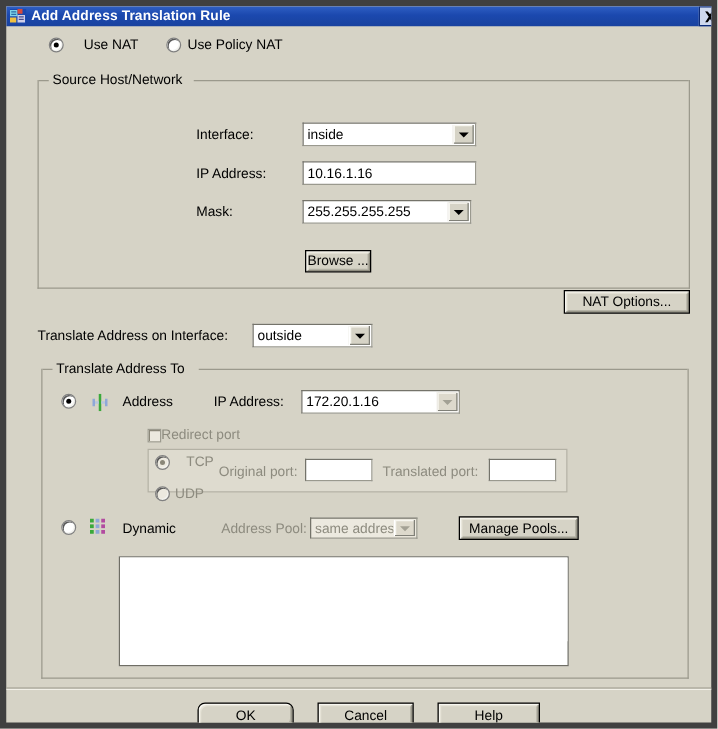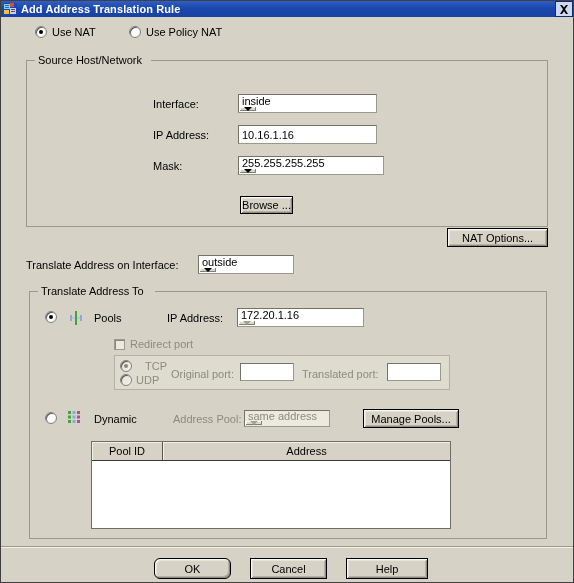--- a/index.html
+++ b/index.html
@@ -10,21 +10,21 @@
   body {
     font-family: "Liberation Sans", sans-serif;
     font-size: 11px;
     color: #000000;
   }
   #app {
     position: relative;
     width: 574px;
     height: 583px;
     background: #d6d3c6;
-    border: 1px solid #404040;
+    border: 5px solid #404040;
     box-sizing: border-box;
     overflow: hidden;
   }
 
   
   .titlebar {
     position: absolute;
     left: 0; top: 0;
     width: 574px;
     height: 16px;
@@ -114,21 +114,20 @@
   .combo {
     background: #ffffff;
     border: 1px solid #9a998e;
     border-top-color: #74736a;
     border-left-color: #74736a;
     box-sizing: border-box;
     height: 19px;
     display: flex;
     align-items: stretch;
     overflow: hidden;
-    flex-direction: column;
   }
   .combo .val {
     flex: 1 1 auto;
     display: flex;
     align-items: center;
     padding-left: 3px;
     font-size: 11px;
     white-space: nowrap;
     overflow: hidden;
   }
@@ -256,21 +255,21 @@
     <span class="title-spacer"></span>
     <span class="close-btn">
       <svg width="10" height="9" viewBox="0 0 10 9">
         <path d="M1 0 L3 0 L5 2.4 L7 0 L9 0 L6 4.3 L9 9 L7 9 L5 6.2 L3 9 L1 9 L4 4.3 Z" fill="#000000"></path>
       </svg>
     </span>
   </div>
 
   <div class="row" style="left:34px; top:25px;">
     <span class="radio checked"></span>
-    <span class="lbl" style="margin-left:5px;">Use NAT</span>
+    <span class="lbl" style="margin-left:16px;">Use NAT</span>
   </div>
   <div class="row" style="left:128px; top:25px;">
     <span class="radio"></span>
     <span class="lbl" style="margin-left:5px;">Use Policy NAT</span>
   </div>
 
   <div class="group" style="left:25px; top:59px; width:522px; height:167px;">
     <span class="gtop-l" style="left:0; width:8px;"></span>
     <span class="gtop-r" style="left:124px; right:0;"></span>
     <span class="gtitle" style="left:11px;">Source Host/Network</span>
@@ -281,21 +280,21 @@
     <span class="val">inside</span>
     <span class="arrowbox">
         <span class="arrow-dn"></span>
       </span>
   </div>
 
   <div class="lbl" style="position:absolute; left:152px; top:128px;">IP Address:</div>
   <div class="textfield" style="position:absolute; left:237px; top:124px; width:139px;">10.16.1.16</div>
 
   <div class="lbl" style="position:absolute; left:152px; top:159px;">Mask:</div>
-  <div class="combo" style="position:absolute; left:237px; top:155px; width:146px;">
+  <div class="combo" style="position:absolute; left:237px; top:155px; width:135px;">
     <span class="val">255.255.255.255</span>
     <span class="arrowbox">
         <span class="arrow-dn"></span>
       </span>
   </div>
 
   <div class="btn" style="position:absolute; left:239px; top:195px; width:53px; height:18px;">Browse ...</div>
 
   <div class="btn" style="position:absolute; left:446px; top:227px; width:101px; height:19px;">NAT Options...</div>
 
@@ -318,42 +317,42 @@
   </div>
   <span class="icon-static" style="position:absolute; left:67px; top:310px;">
     <svg width="16" height="14" viewBox="0 0 16 14">
       <rect x="7" y="0" width="2" height="14" fill="#3aa93a"></rect>
       <rect x="2" y="4" width="2" height="6" fill="#8fa8d8"></rect>
       <rect x="12" y="4" width="2" height="6" fill="#8fa8d8"></rect>
       <rect x="4" y="6" width="3" height="2" fill="#b9c6dd"></rect>
       <rect x="9" y="6" width="3" height="2" fill="#b9c6dd"></rect>
     </svg>
   </span>
-  <div class="lbl" style="position:absolute; left:93px; top:311px;">Pools</div>
+  <div class="lbl" style="position:absolute; left:93px; top:311px;">Address</div>
   <div class="lbl" style="position:absolute; left:166px; top:311px;">IP Address:</div>
   <div class="combo" style="position:absolute; left:236px; top:307px; width:127px;">
     <span class="val">172.20.1.16</span>
     <span class="arrowbox" style="background:#ddd9cc;">
       <span class="arrow-dn" style="border-top-color:#a3a195;"></span>
     </span>
   </div>
 
   <div class="row" style="left:113px; top:337px;">
     <span class="checkbox"></span>
-    <span class="lbl disabled" style="margin-left:5px;text-align:right;">Redirect port</span>
+    <span class="lbl disabled" style="margin-left:0;text-align:right;">Redirect port</span>
   </div>
 
   <div style="position:absolute; left:113px; top:354px; width:336px; height:35px;
               background:#dedbcf; border:1px solid #b3b1a4; box-sizing:border-box;"></div>
 
   <div class="row" style="left:119px; top:359px;">
     <span class="radio disabled checked"></span>
     <span class="lbl disabled" style="margin-left:13px;">TCP</span>
   </div>
-  <div class="row" style="left:119px; top:373px;justify-content:center;">
+  <div class="row" style="left:119px; top:384px;justify-content:center;">
     <span class="radio disabled"></span>
     <span class="lbl disabled" style="margin-left:4px;">UDP</span>
   </div>
 
   <div class="lbl disabled" style="position:absolute; left:170px; top:367px;">Original port:</div>
   <div class="textfield" style="position:absolute; left:239px; top:362px; width:54px; height:18px;"></div>
 
   <div class="lbl disabled" style="position:absolute; left:301px; top:367px;">Translated port:</div>
   <div class="textfield" style="position:absolute; left:386px; top:362px; width:54px; height:18px;"></div>
 
@@ -379,24 +378,20 @@
   <div class="combo disabled" style="position:absolute; left:243px; top:409px; width:86px; height:17px;">
     <span class="val">same address</span>
     <span class="arrowbox">
         <span class="arrow-dn"></span>
       </span>
   </div>
 
   <div class="btn" style="position:absolute; left:362px; top:408px; width:96px; height:19px;">Manage Pools...</div>
 
   <div class="tbl-wrap" style="left:90px; top:440px; width:360px; height:88px;">
-    <div class="tbl-head">
-      <div class="th" style="width:70px;">Pool ID</div>
-      <div class="th" style="flex:1 1 auto;">Address</div>
-    </div>
     <div class="tbl-body" style="height:67px;"></div>
   </div>
 
   <div class="sep" style="left:0; top:545px; width:574px;"></div>
 
   <div class="btn" style="position:absolute; left:153px; top:557px; width:77px; height:21px;border-radius:6px;">OK</div>
   <div class="btn" style="position:absolute; left:249px; top:557px; width:77px; height:21px;">Cancel</div>
   <div class="btn" style="position:absolute; left:345px; top:557px; width:82px; height:21px;">Help</div>
 
 </div>

